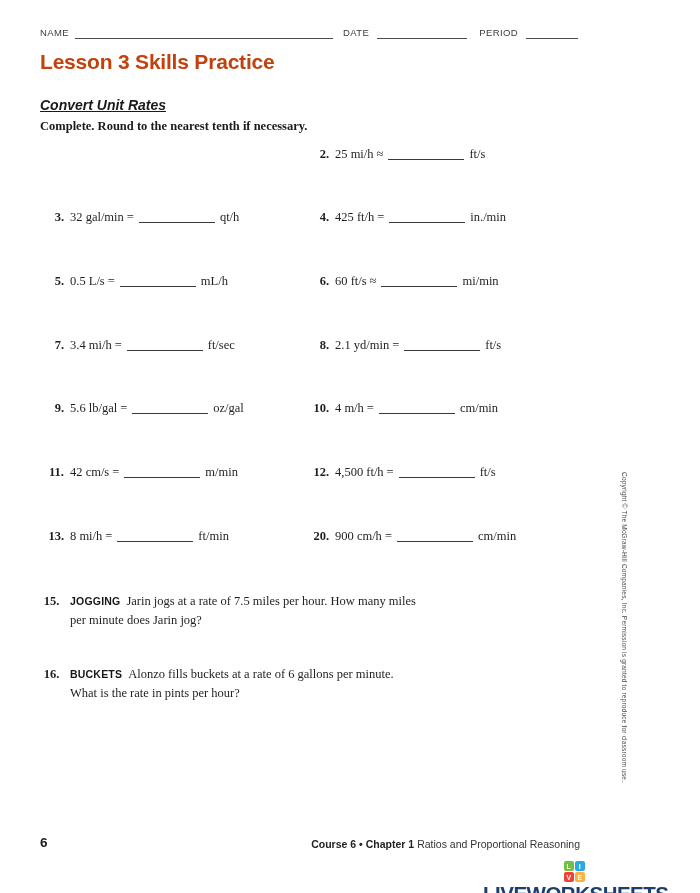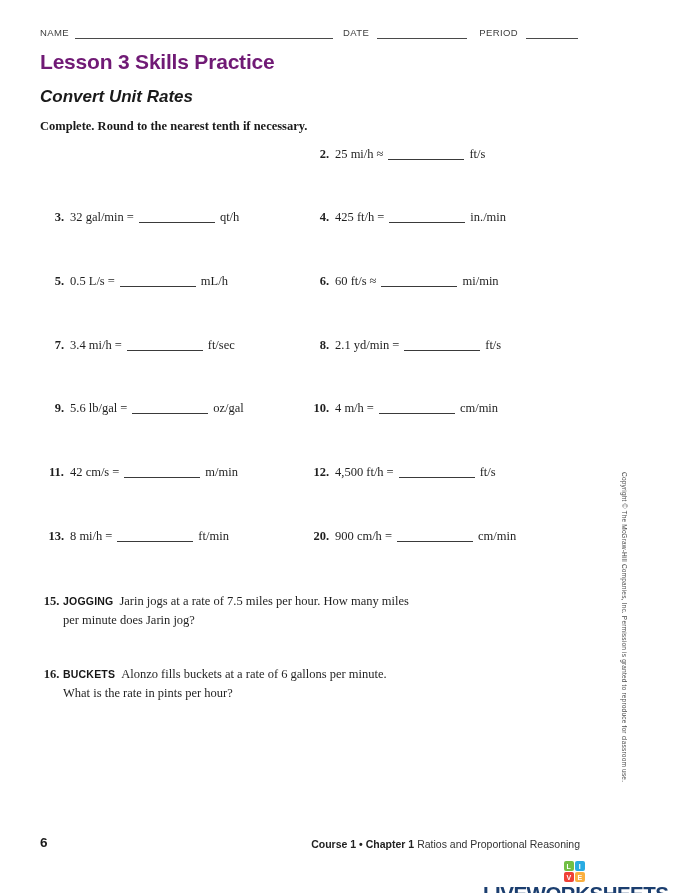--- a/index.html
+++ b/index.html
@@ -19,26 +19,26 @@
     font-size:9.5px;color:#3c3c3c;letter-spacing:.4px;
   }
   .id-label{white-space:nowrap;line-height:12px;}
   .id-line{border-bottom:1px solid #4a4a4a;height:12px;}
   .line-name{flex:1;margin:0 10px 0 6px;}
   .line-date{width:90px;margin:0 12px 0 8px;}
   .line-period{width:52px;margin-left:8px;}
   .title{
     position:absolute;left:40px;top:50px;
     font-family:"Liberation Sans", sans-serif;
-    font-weight:800;font-size:21px;letter-spacing:-.2px;color:#701a75;
+    font-weight:800;font-size:21px;letter-spacing:-.2px;color:#c2410c;
   }
   .subtitle{
-    position:absolute;left:40px;top:87px;
-    font-family:"Liberation Sans", sans-serif;
-    font-weight:700;font-style:italic;font-size:17px;color:#1a1a1a;
+    position:absolute;left:40px;top:97px;
+    font-family:"Liberation Sans", sans-serif;
+    font-weight:700;font-style:italic;font-size:14px;color:#1a1a1a;text-decoration:underline;
   }
   .instruction{
     position:absolute;left:40px;top:119px;
     font-weight:700;font-size:12.5px;color:#1a1a1a;
   }
   
   .prob{
     position:absolute;
     font-size:12.5px;white-space:nowrap;
   }
@@ -55,21 +55,21 @@
   }
   .rel{margin-left:3px;}
   
   .wp{
     position:absolute;left:39px;
     font-size:12.5px;line-height:19px;
   }
   .wp .num{
     position:absolute;left:0;top:0;width:25px;text-align:center;font-weight:700;
   }
-  .wp-body{margin-left:24px;width:440px;}
+  .wp-body{margin-left:31px;width:440px;}
   .wp-label{
     font-family:"Liberation Sans", sans-serif;
     font-weight:700;font-size:10.5px;letter-spacing:.2px;
     margin-right:6px;color:#161616;
   }
   
   .copyright{
     position:absolute;left:615px;top:472px;height:268px;width:13px;
     writing-mode:vertical-rl;text-orientation:sideways;
     font-family:"Liberation Sans", sans-serif;
@@ -189,21 +189,21 @@
     <div class="wp-body">
       <div><span class="wp-label">BUCKETS</span><span>Alonzo fills buckets at a rate of 6 gallons per minute.</span></div>
       <div>What is the rate in pints per hour?</div>
     </div>
   </div>
 
   <div class="copyright">Copyright © The McGraw-Hill Companies, Inc. Permission is granted to reproduce for classroom use.</div>
 
   <div class="page-num">6</div>
   <div class="footer-course">
-    <b>Course 1</b><b class="sep">•</b><b>Chapter 1</b>
+    <b>Course 6</b><b class="sep">•</b><b>Chapter 1</b>
     <span>Ratios and Proportional Reasoning</span>
   </div>
 
   <div class="lw-logo">
     <div class="lw-grid">
       <span class="lw-cell lw-l">L</span>
       <span class="lw-cell lw-i">I</span>
       <span class="lw-cell lw-v">V</span>
       <span class="lw-cell lw-e">E</span>
     </div>

